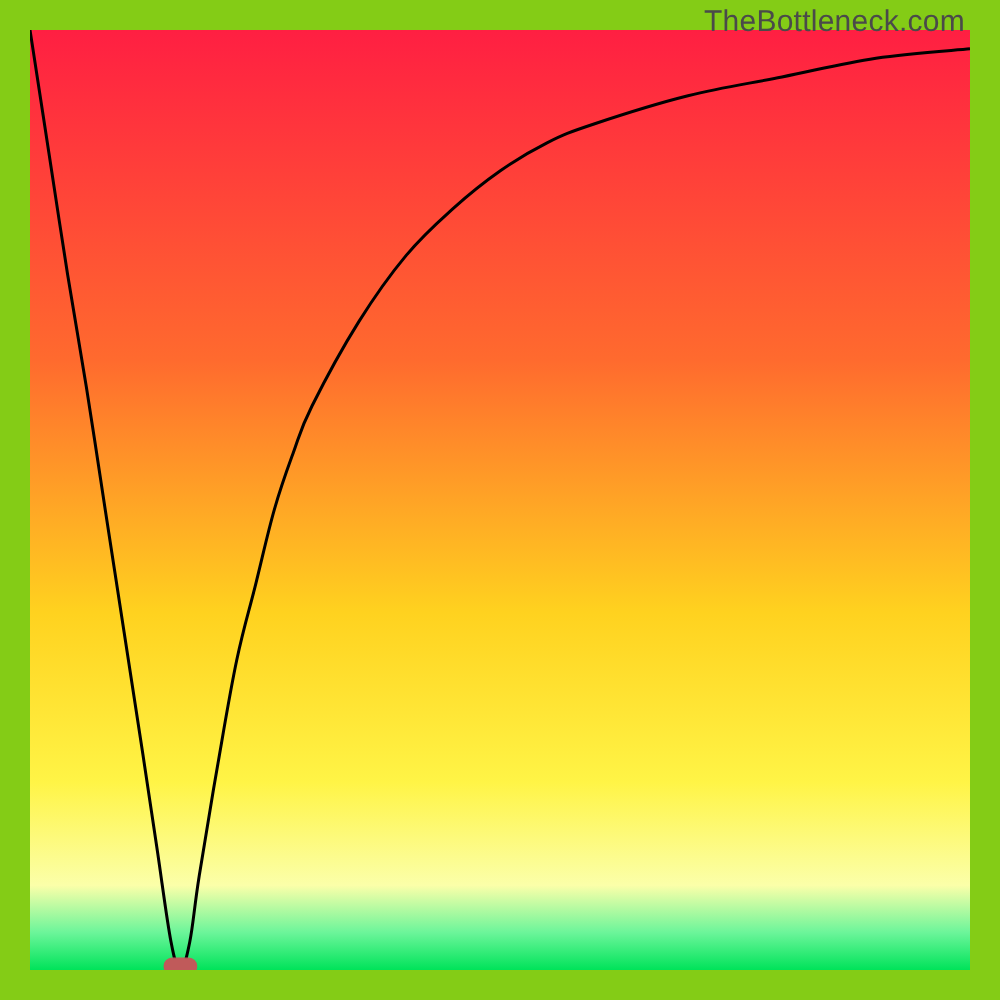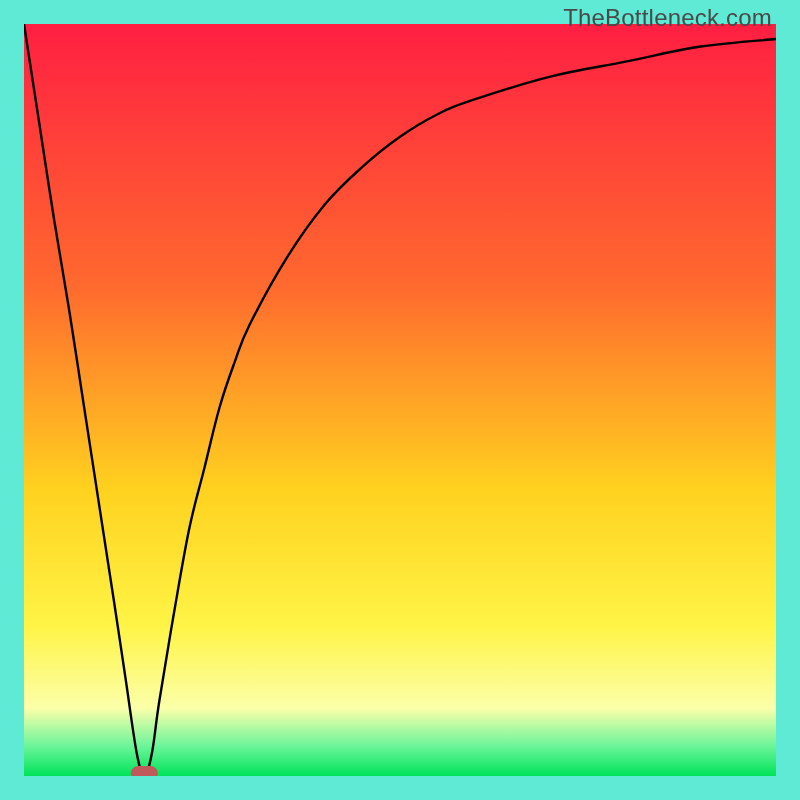--- a/index.html
+++ b/index.html
@@ -8,21 +8,21 @@
     width: 800px;
     height: 800px;
     overflow: hidden;
     background: #000;
     font-family: Arial, Helvetica, sans-serif;
   }
   .frame {
     position: absolute;
     left: 0; top: 0;
     width: 800px; height: 800px;
-    background: #5eead4;
+    background: #84cc16;
   }
   .plot {
     position: absolute;
     left: 24px;
     top: 24px;
     width: 752px;
     height: 752px;
     overflow: hidden;
   }
   .gradient-fill {

